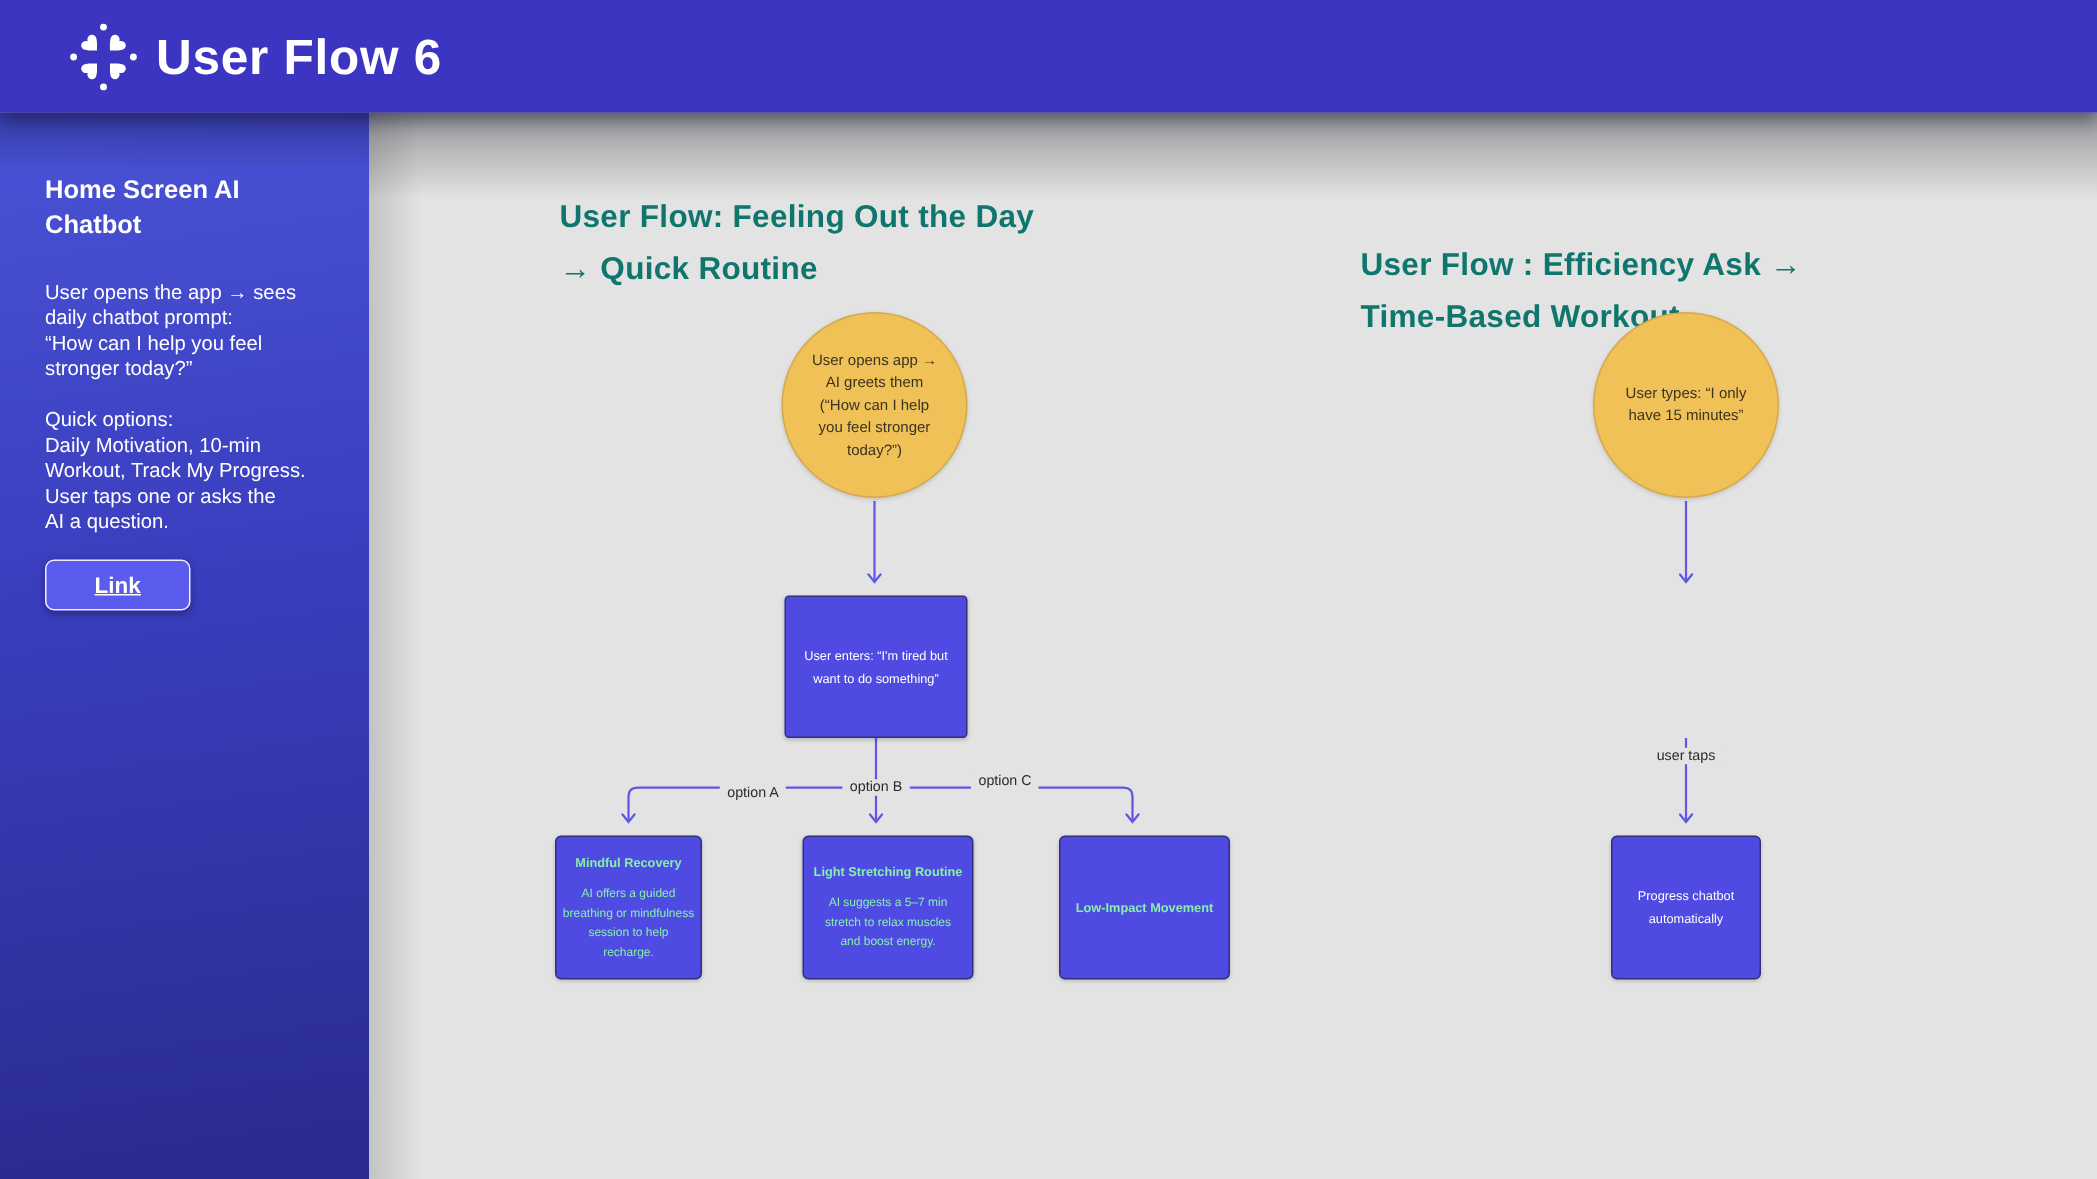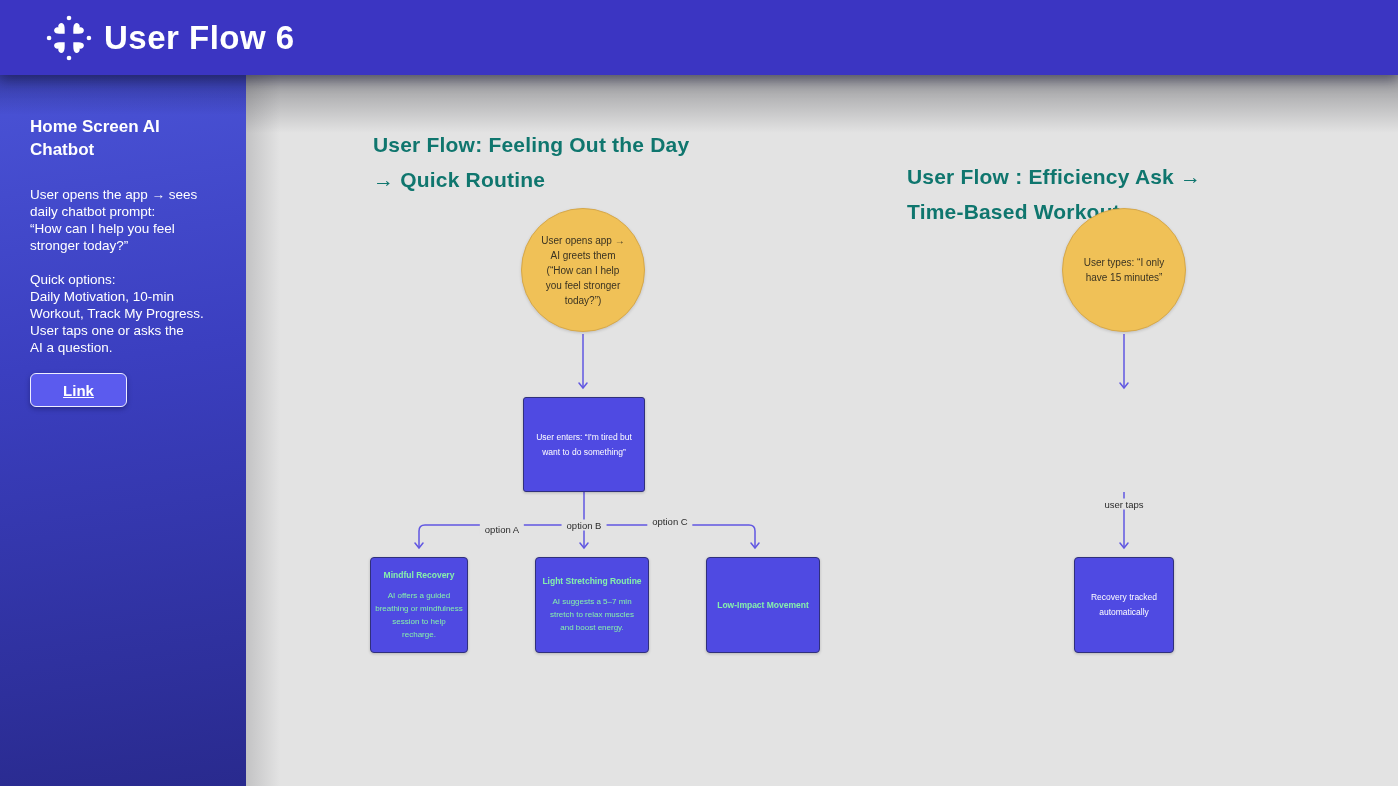--- a/index.html
+++ b/index.html
@@ -172,17 +172,17 @@
 
     <div class="flow-title" style="left:661px; top:52px;margin-top:32px;">User Flow : Efficiency Ask →
 Time-Based Workout</div>
 
     <div class="node circle-node" style="left:816px; top:133px;">User types: “I only
 have 15 minutes”</div>
 
 
     <span class="edge-label" style="left:878px; top:429px;">user taps</span>
 
-    <div class="node rect-node" style="left:828px; top:482px; width:100px; height:96px; border-radius:4px;">Recovery tracked
+    <div class="node rect-node" style="left:828px; top:482px; width:100px; height:96px; border-radius:4px;">Progress chatbot
 automatically</div>
 
   </main>
 </div>
 
 </body></html>

